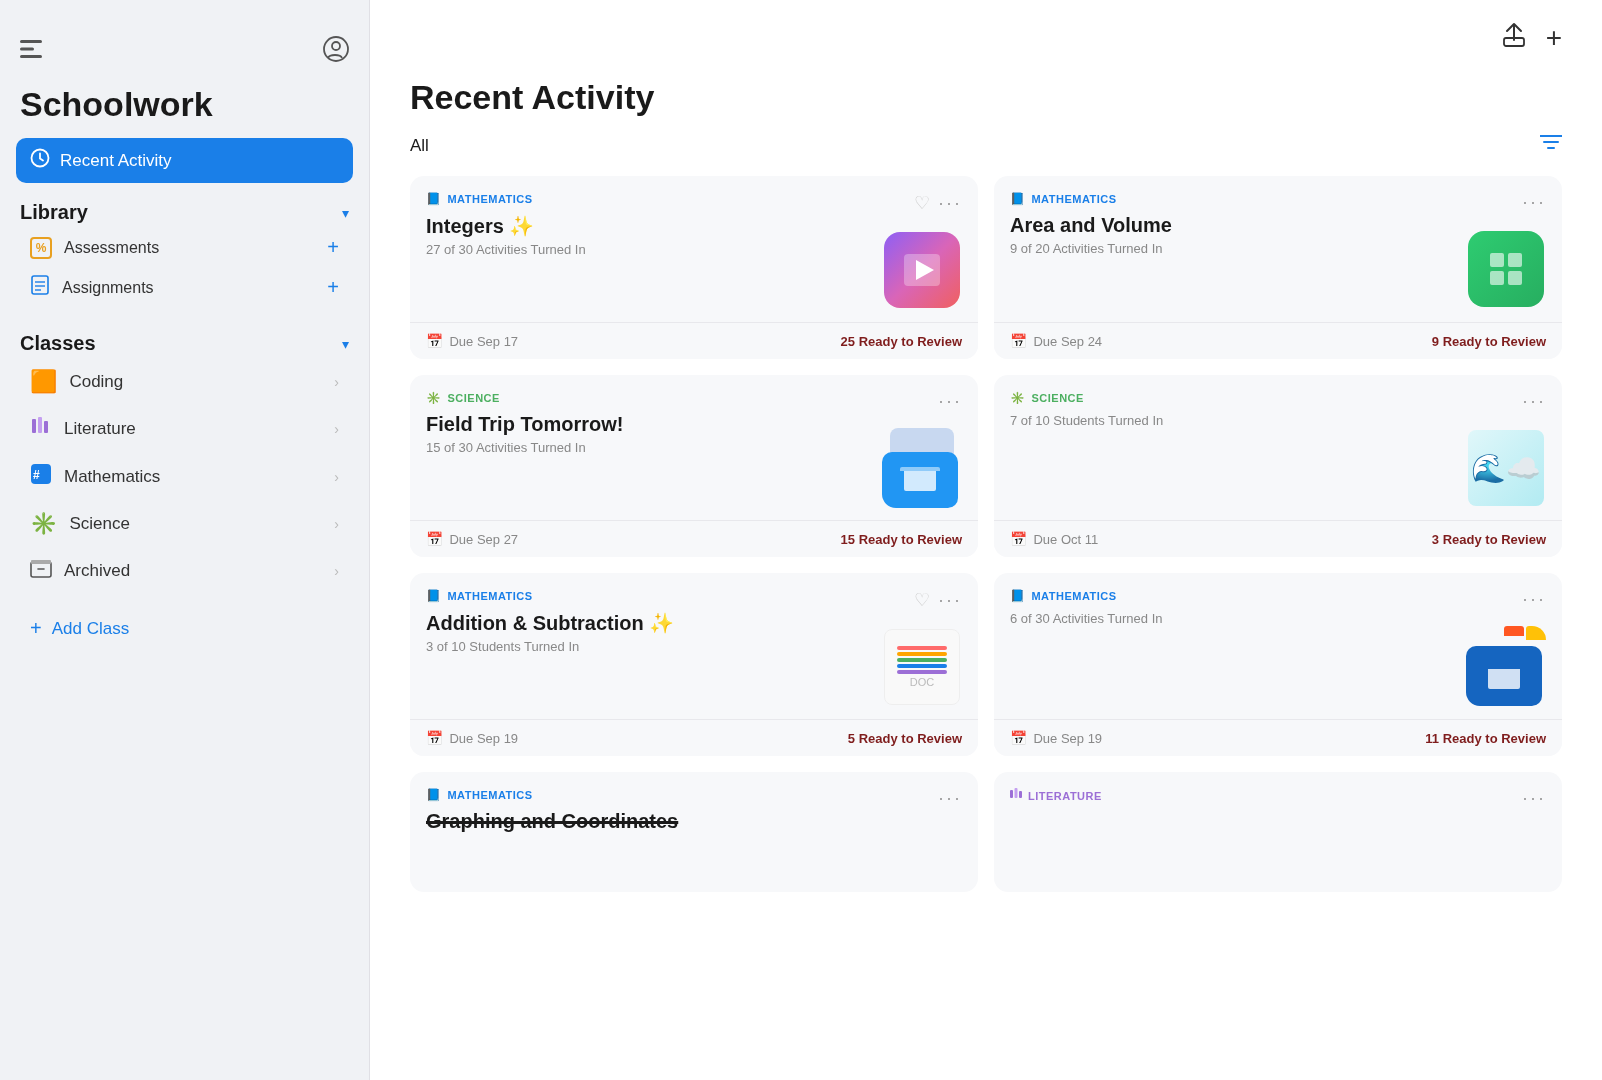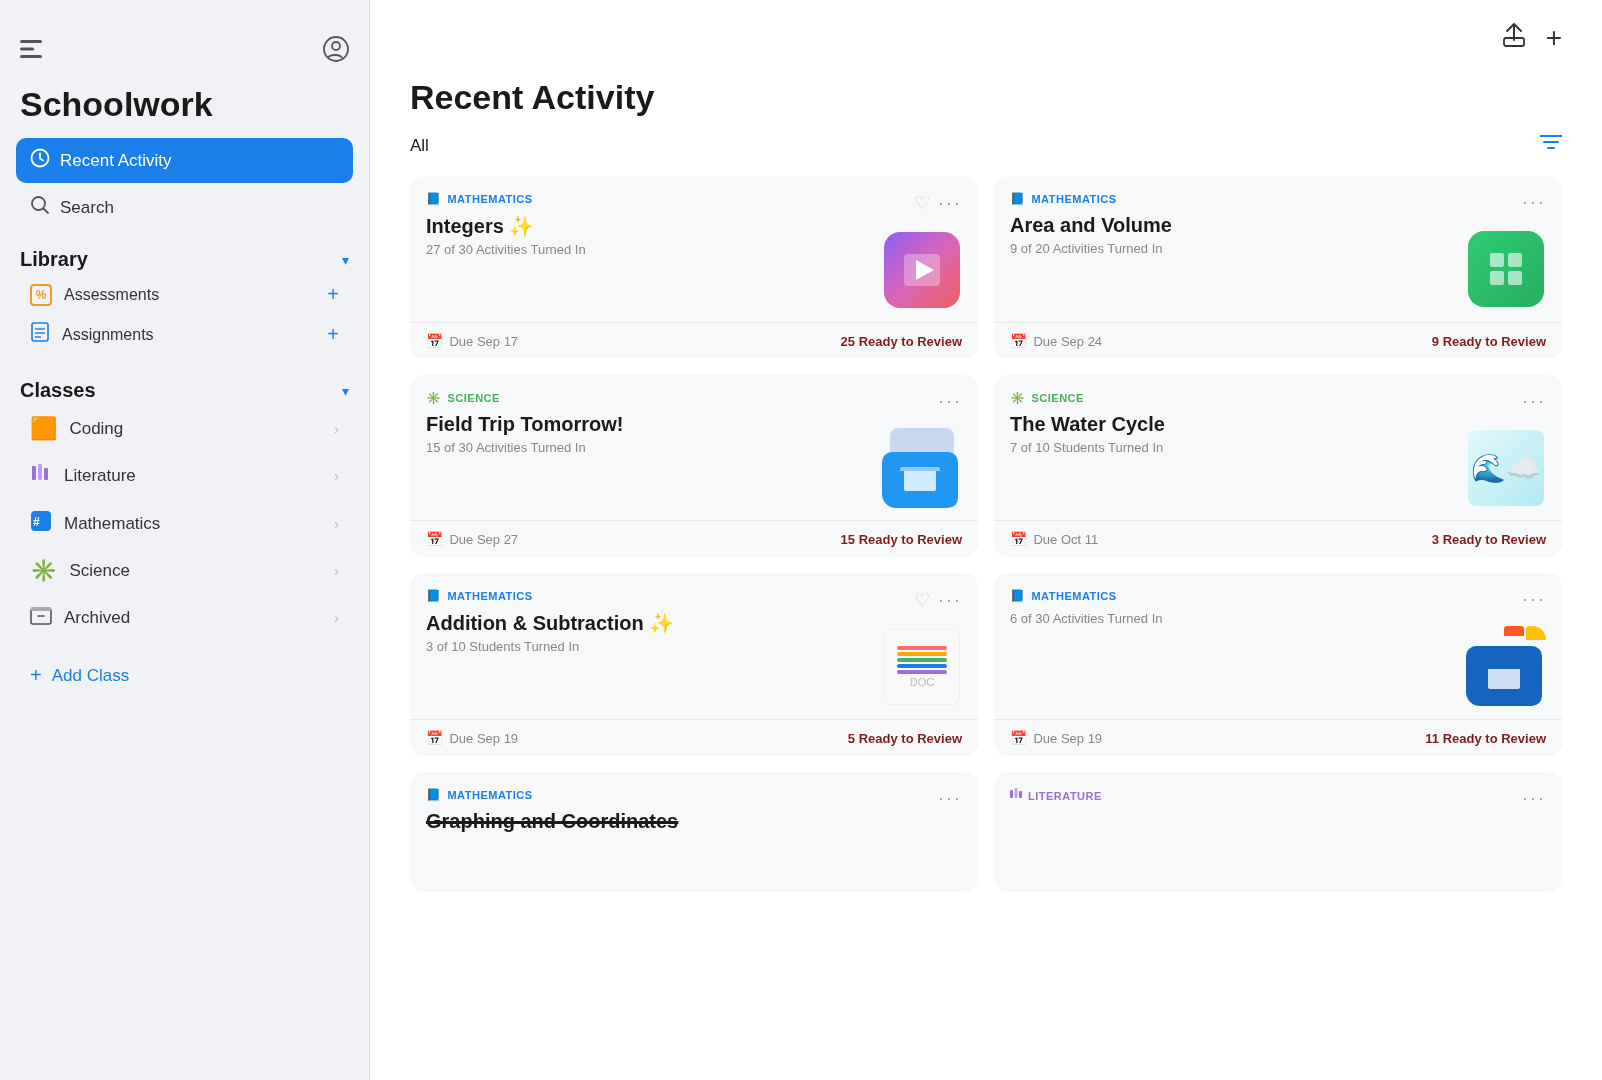--- a/index.html
+++ b/index.html
@@ -102,29 +102,20 @@
   <div class="sidebar-nav-item active">
     <span class="nav-icon">
       <svg width="20" height="20" viewBox="0 0 20 20" fill="none">
         <circle cx="10" cy="10" r="8.5" stroke="white" stroke-width="1.8"></circle>
         <path d="M10 5.5V10.5L13 12.5" stroke="white" stroke-width="1.8" stroke-linecap="round"></path>
       </svg>
     </span>
     <span>Recent Activity</span>
   </div>
 
-  <div class="sidebar-nav-item">
-    <span class="nav-icon">
-      <svg width="20" height="20" viewBox="0 0 20 20" fill="none">
-        <circle cx="8.5" cy="8.5" r="6.5" stroke="#555" stroke-width="1.8"></circle>
-        <line x1="13.5" y1="13.5" x2="18" y2="18" stroke="#555" stroke-width="1.8" stroke-linecap="round"></line>
-      </svg>
-    </span>
-    <span>Search</span>
-  </div>
 
   <div class="sidebar-section">
     <div class="sidebar-section-header">
       <h3>Library</h3>
       <span class="chevron">▾</span>
     </div>
     <div class="library-item">
       <div class="library-item-left">
         <span class="lib-icon" style="font-size:18px; color:#e8a020; border:2px solid #e8a020; border-radius:4px; width:22px; height:22px; display:flex; align-items:center; justify-content:center; font-weight:700; font-size:12px;">%</span>
         <span>Assessments</span>
@@ -352,21 +343,20 @@
         </div>
       </div>
 
       <div class="card">
         <div class="card-body">
           <div class="card-body-text">
             <div class="card-subject science">
               <span class="subject-icon">✳️</span>
               <span>SCIENCE</span>
             </div>
-            <div class="card-title">The Water Cycle</div>
             <div class="card-sub">7 of 10 Students Turned In</div>
           </div>
           <div class="card-top-right">
             <div class="card-top-actions">
               <button class="more-btn">···</button>
             </div>
             <div class="card-thumbnail">
               <div class="water-thumbnail">🌊☁️</div>
             </div>
           </div>

